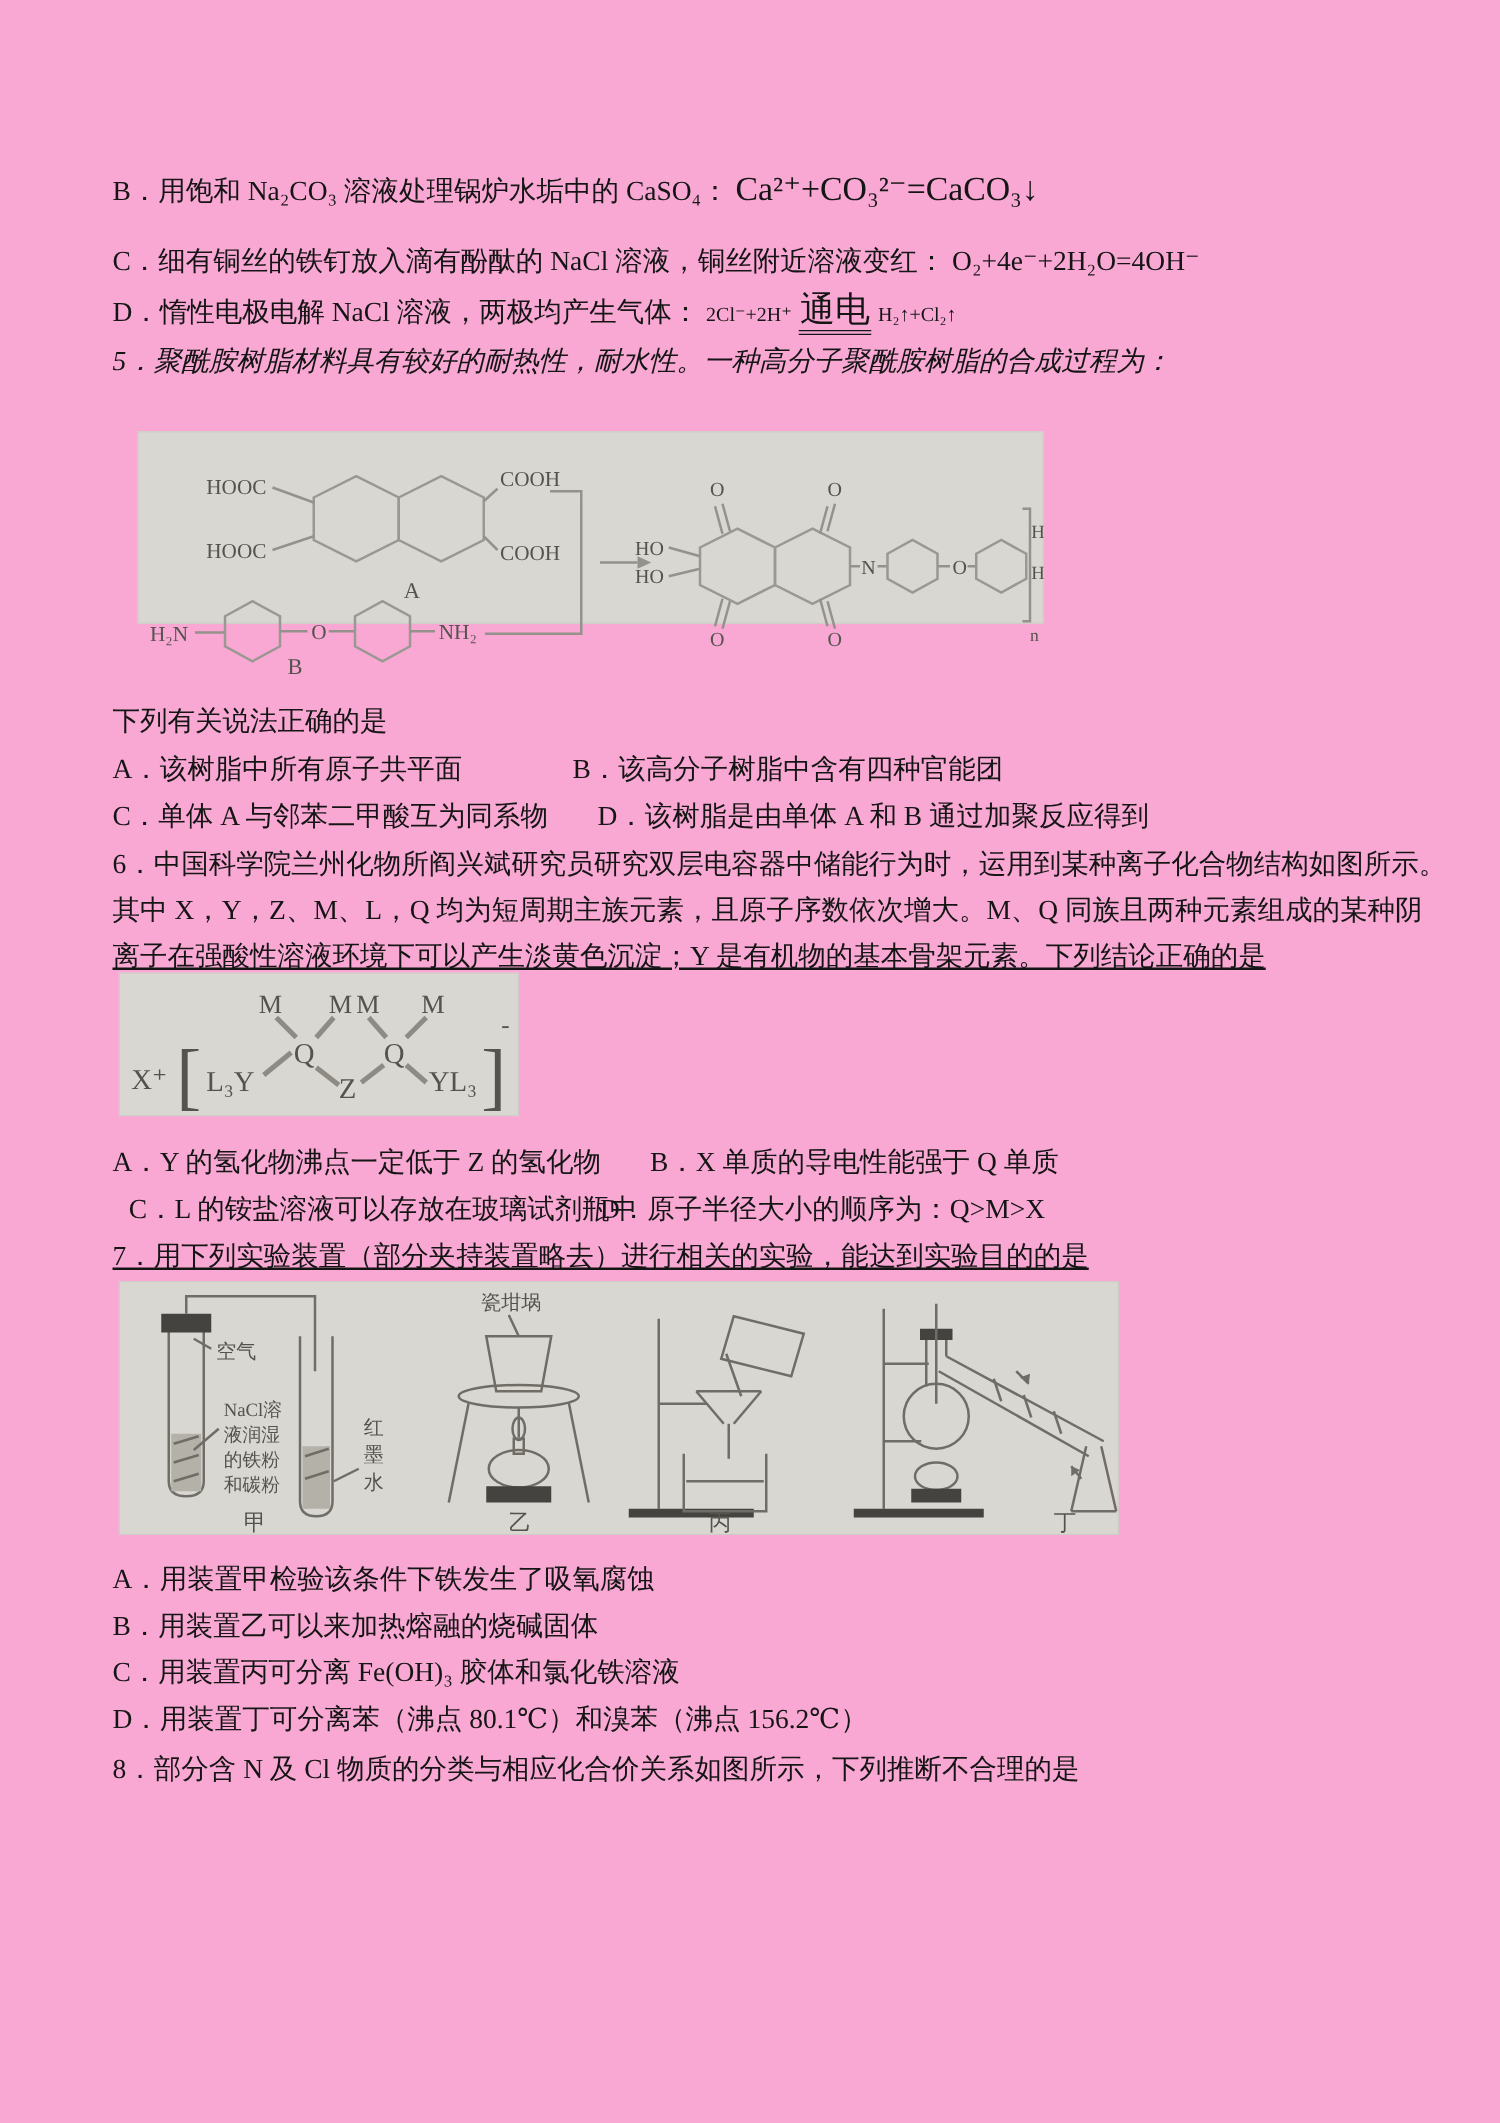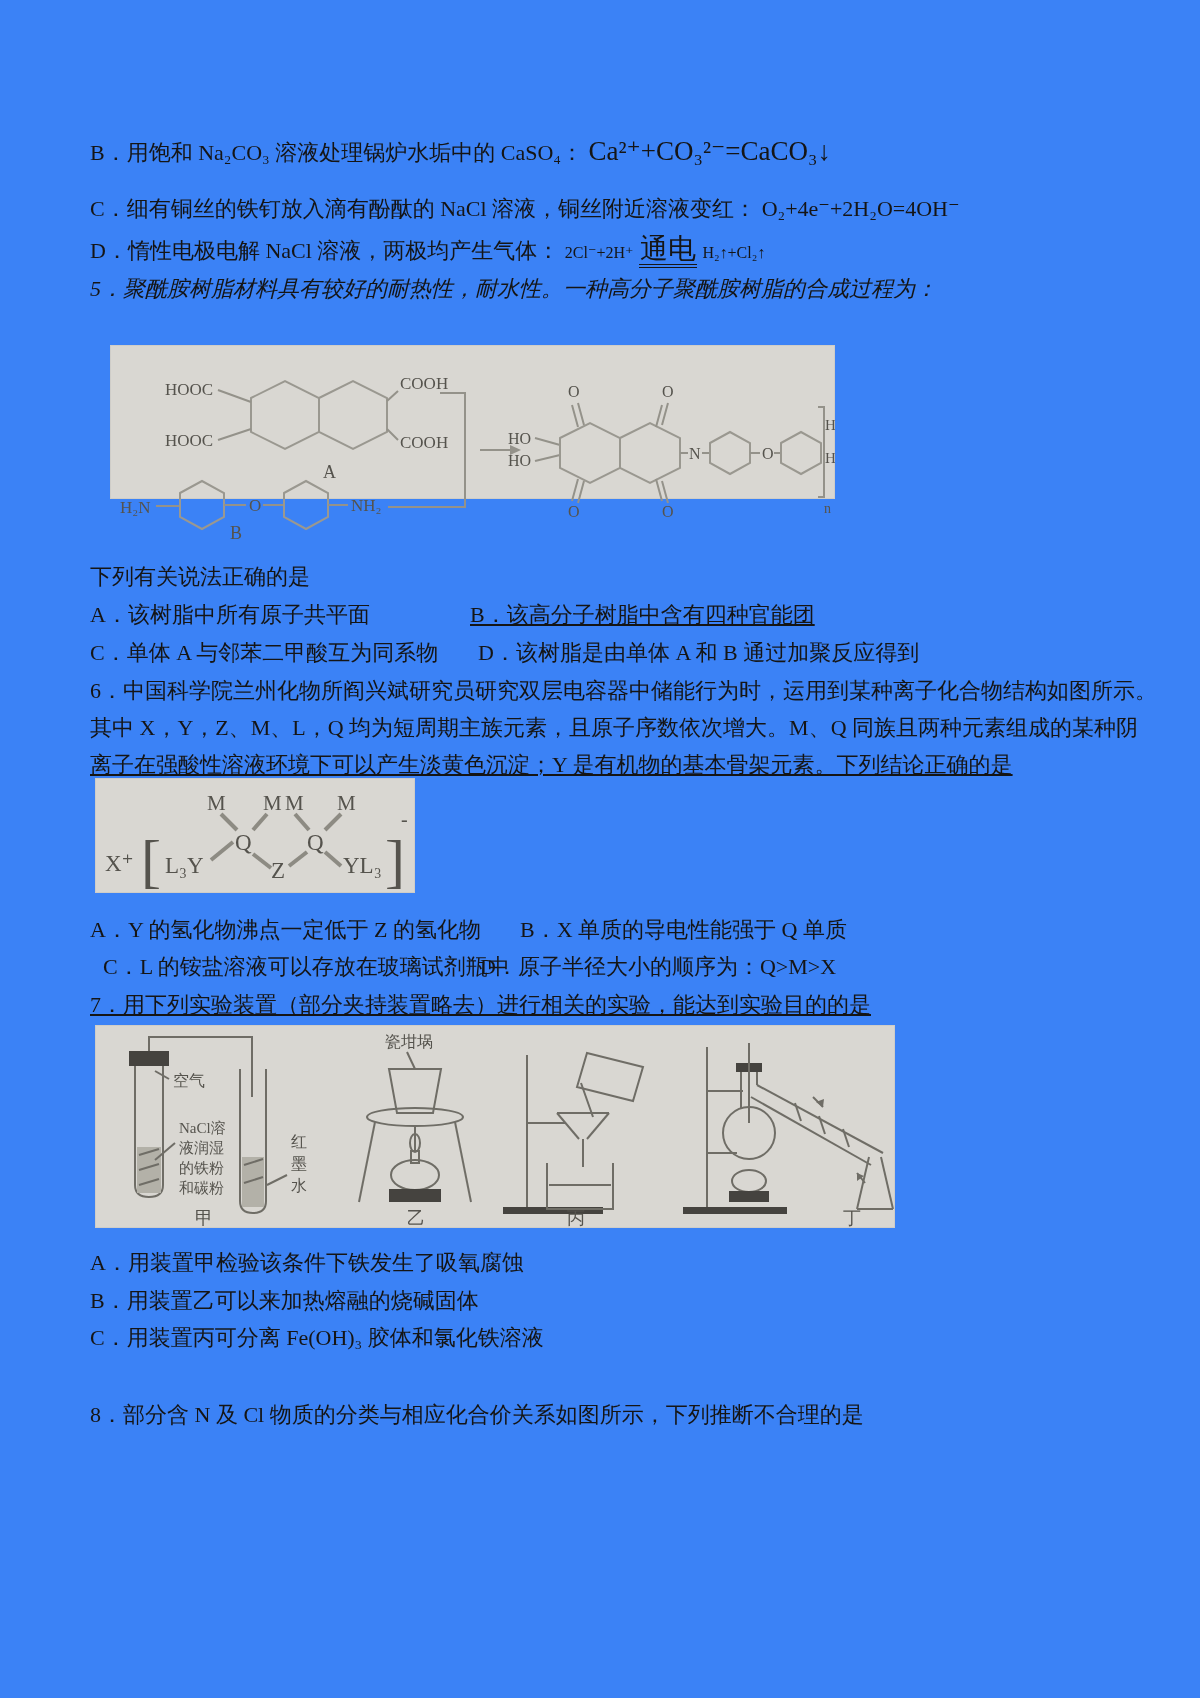--- a/index.html
+++ b/index.html
@@ -1,20 +1,20 @@
 <!DOCTYPE html>
 <html><head>
 <meta charset="utf-8">
 <style>
   html,body{margin:0;padding:0;}
   body{background:#e8e8e8;}
   #page{
     position:relative;
     width:1200px;height:1698px;
-    background:#3b82f6;
+    background:#f9a8d4;
     font-family:"Liberation Serif","DejaVu Serif",serif;
     color:#111;
     overflow:hidden;
   }
   .line{
     position:absolute;
     left:90px;
     font-size:22px;
     line-height:30px;
     white-space:nowrap;
@@ -127,21 +127,21 @@
       <polyline class="bond" points="708,62 714,62 714,152 708,152"></polyline>
       <text x="715" y="85" font-size="15">H</text>
       <text x="715" y="118" font-size="15">H</text>
       <text x="714" y="168" font-size="14">n</text>
     </svg>
   </div>
 
   <div class="line" style="top:562px;">下列有关说法正确的是</div>
   <div class="line" style="top:600px;width:1020px;">
     <span class="col-b" style="left:0;">A．该树脂中所有原子共平面</span>
-    <span class="col-b" style="left:380px;text-decoration:underline;">B．该高分子树脂中含有四种官能团</span>
+    <span class="col-b" style="left:368px;">B．该高分子树脂中含有四种官能团</span>
   </div>
   <div class="line" style="top:638px;width:1020px;">
     <span class="col-b" style="left:0;">C．单体 A 与邻苯二甲酸互为同系物</span>
     <span class="col-b" style="left:388px;">D．该树脂是由单体 A 和 B 通过加聚反应得到</span>
   </div>
 
   <div class="line" style="top:676px;">6．中国科学院兰州化物所阎兴斌研究员研究双层电容器中储能行为时，运用到某种离子化合物结构如图所示。</div>
   <div class="line" style="top:713px;">其中 X，Y，Z、M、L，Q 均为短周期主族元素，且原子序数依次增大。M、Q 同族且两种元素组成的某种阴</div>
   <div class="line" style="top:750px;text-decoration:underline;">离子在强酸性溶液环境下可以产生淡黄色沉淀；Y 是有机物的基本骨架元素。下列结论正确的是</div>
 
@@ -258,16 +258,17 @@
       <line class="app" x1="774" y1="132" x2="762" y2="184"></line>
       <line class="app" x1="786" y1="132" x2="798" y2="184"></line>
       <line class="app" x1="762" y1="184" x2="798" y2="184"></line>
       <text x="748" y="199" font-size="18" fill="#3d3b37">丁</text>
     </svg>
   </div>
 
   <div class="line" style="top:1248px;">A．用装置甲检验该条件下铁发生了吸氧腐蚀</div>
   <div class="line" style="top:1286px;">B．用装置乙可以来加热熔融的烧碱固体</div>
   <div class="line" style="top:1323px;">C．用装置丙可分离 Fe(OH)₃ 胶体和氯化铁溶液</div>
+  <div class="line" style="top:1360px;">D．用装置丁可分离苯（沸点 80.1℃）和溴苯（沸点 156.2℃）</div>
 
   <div class="line" style="top:1400px;">8．部分含 N 及 Cl 物质的分类与相应化合价关系如图所示，下列推断不合理的是</div>
 
 </div>
 
 </body></html>

